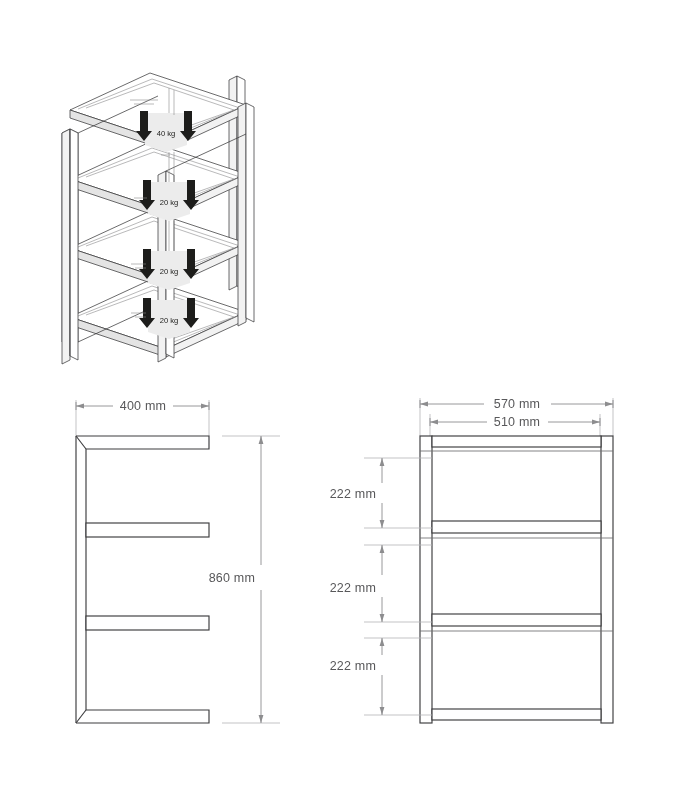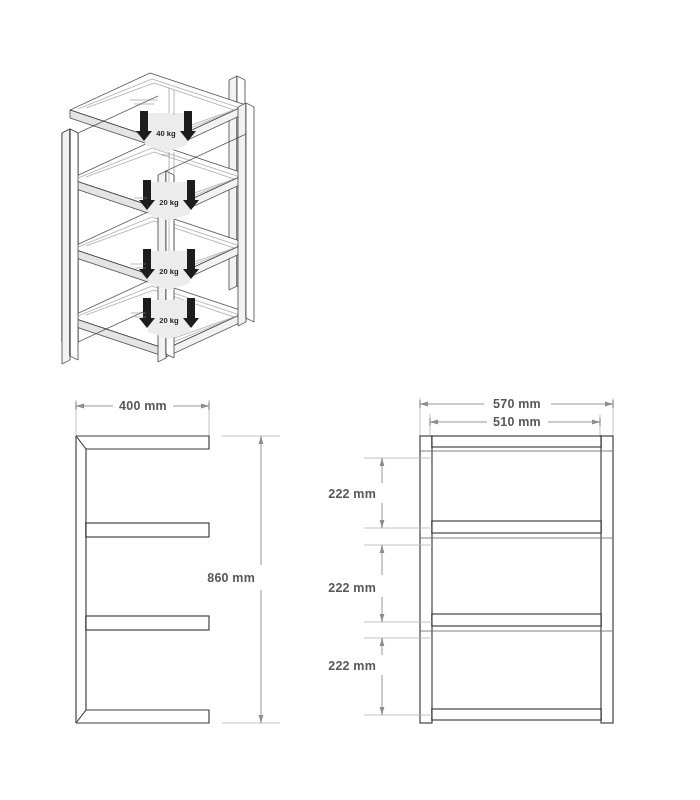--- a/index.html
+++ b/index.html
@@ -13,21 +13,20 @@
     position: relative;
     font-family: "Liberation Sans", sans-serif;
     color: #58585a;
     overflow: hidden;
   }
   #sheet {
     position: absolute;
     inset: 0;
     width: 700px;
     height: 580px;
-    font-weight: bold;
   }
   svg.drawing {
     position: absolute;
     top: 0;
     left: 0;
     width: 700px;
     height: 800px;
     display: block;
   }
   text {

